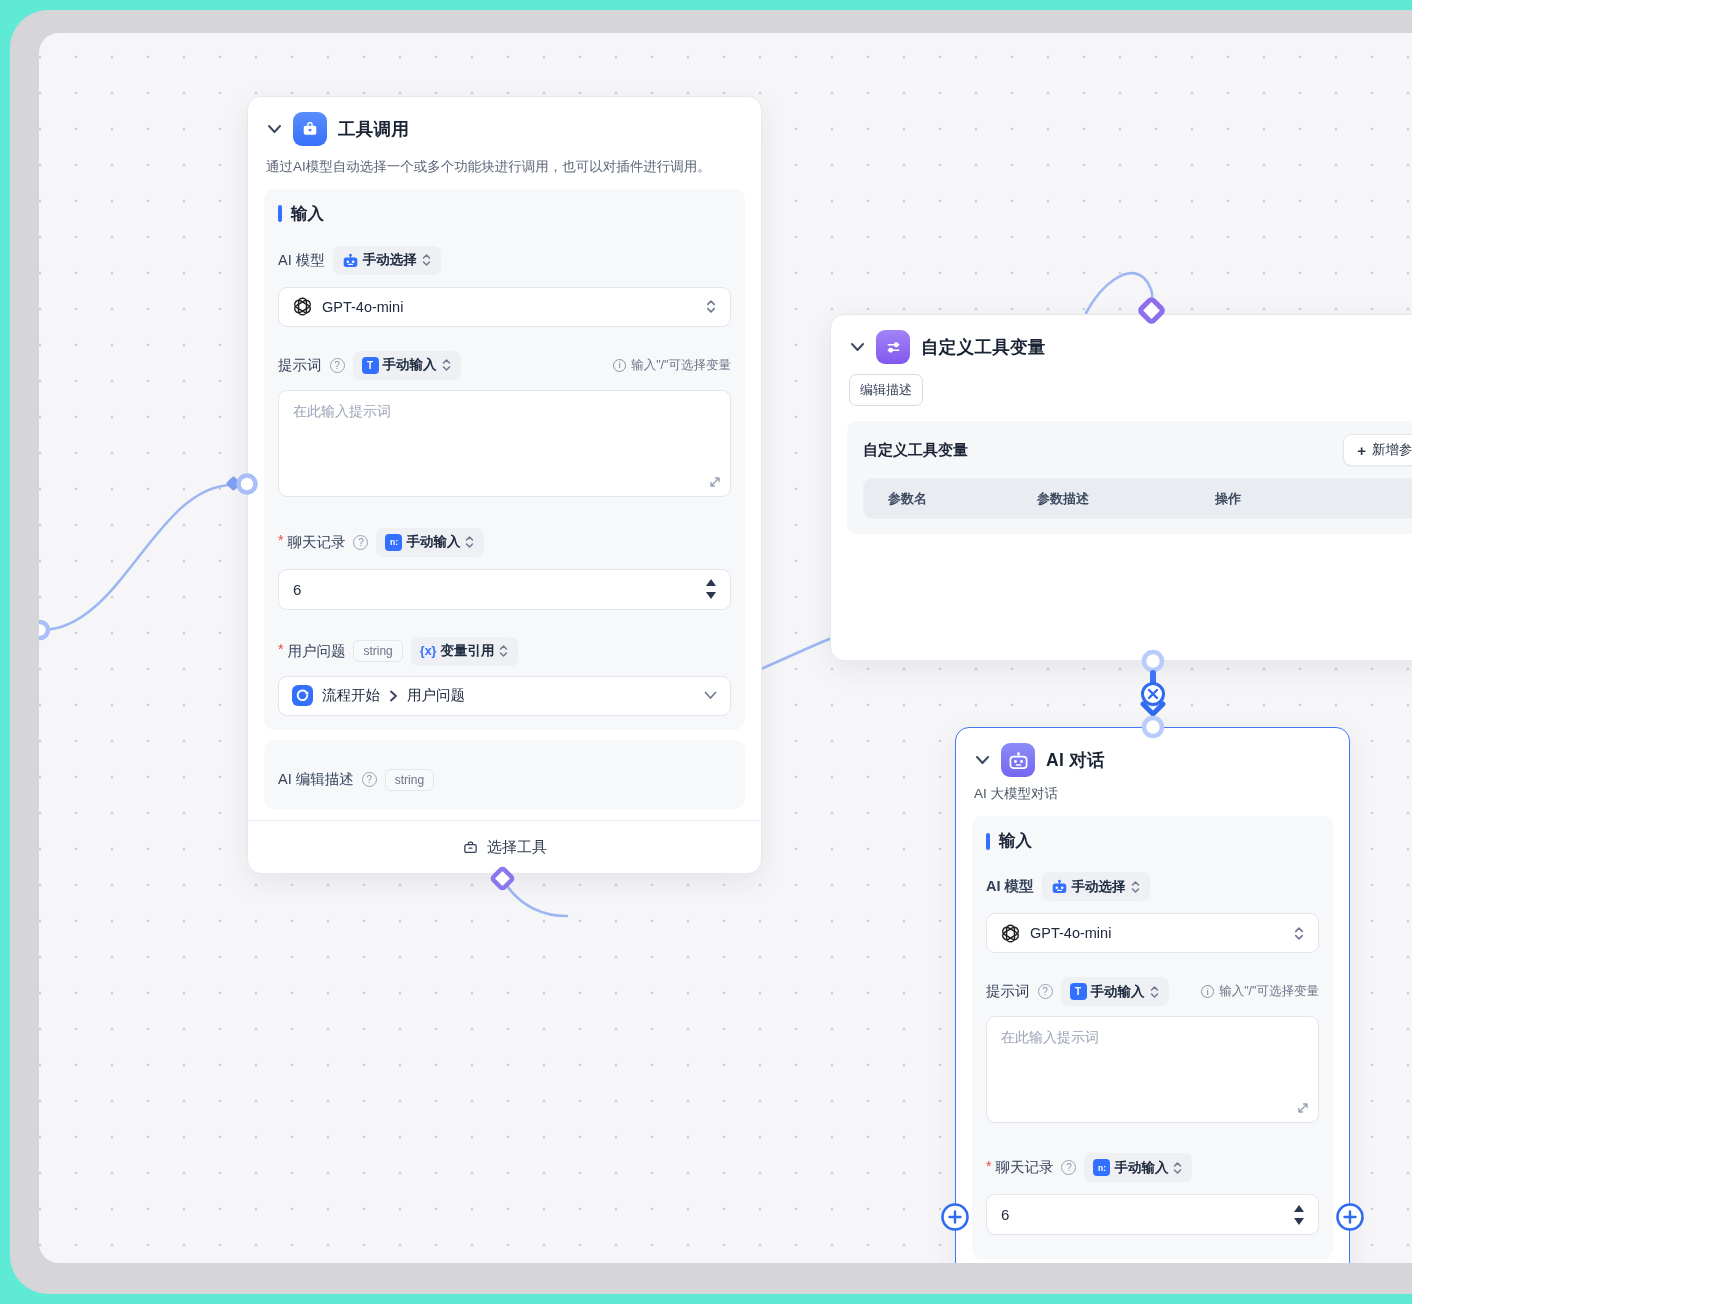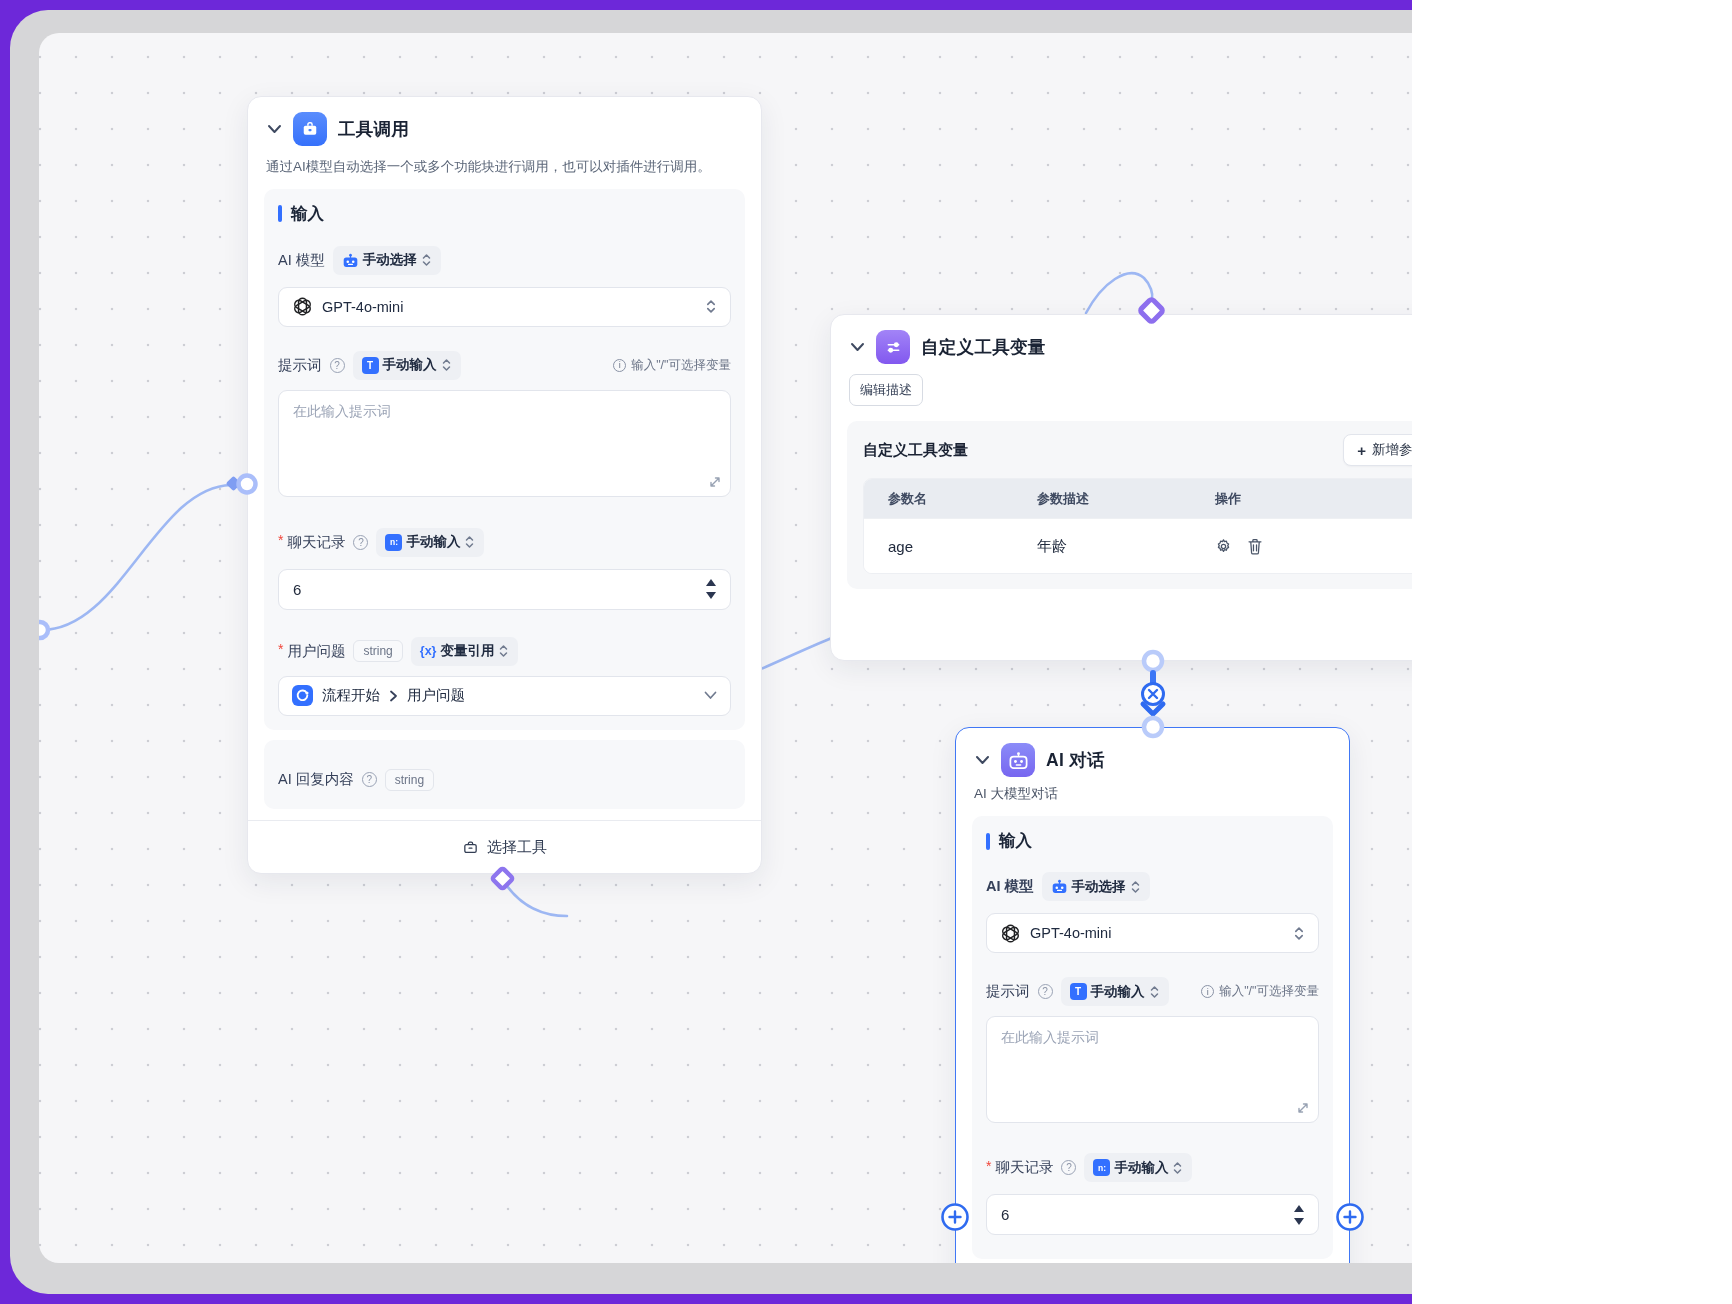--- a/index.html
+++ b/index.html
@@ -1,17 +1,17 @@
 <!DOCTYPE html>
 <html><head>
 <meta charset="utf-8">
 <style>
   * { margin:0; padding:0; box-sizing:border-box; }
   body { font-family:"Liberation Sans", sans-serif; background:#fff; }
-  .stage { position:relative; width:1412px; height:1304px; background:#6d28d9; overflow:hidden; }
+  .stage { position:relative; width:1412px; height:1304px; background:#5eead4; overflow:hidden; }
   .bezel { position:absolute; left:10px; top:10px; width:1712px; height:1284px;
            background:#d6d6d8; border-radius:38px; }
   .canvas { position:absolute; left:39px; top:33px; width:1654px; height:1230px;
             background:#f6f6f8; border-radius:20px; overflow:hidden;
             background-image:radial-gradient(circle, #cdced4 1.4px, transparent 1.6px);
             background-size:36px 36px; background-position:19px 6px; }
   svg.layer { position:absolute; left:0; top:0; pointer-events:none; }
   .under { z-index:1; } .over { z-index:30; }
 
   .node { position:absolute; background:#fff; border:1px solid #e7e8ee; border-radius:14px;
@@ -231,21 +231,21 @@
             </svg>
           <span>用户问题</span>
           <svg class="chev1" style="margin-left:auto;" width="13" height="9" viewBox="0 0 13 9">
               <path d="M1.5 1.5 L6.5 7 L11.5 1.5" fill="none" stroke="#707a8f" stroke-width="1.7" stroke-linecap="round" stroke-linejoin="round"></path>
             </svg>
         </div>
       </div>
 
       <div class="section" style="padding-bottom:18px;">
         <div class="frow" style="margin-top:15px;">
-          <span class="flabel">AI 回复内容</span>
+          <span class="flabel">AI 编辑描述</span>
           <span class="qmark">?</span>
           <span class="tag">string</span>
         </div>
       </div>
 
       <div class="footer">
         <svg width="17" height="17" viewBox="0 0 24 24">
             <path d="M9 8 V6.5 a2 2 0 0 1 2-2 h2 a2 2 0 0 1 2 2 V8" fill="none" stroke="#333e54" stroke-width="1.8"></path>
             <rect x="4" y="8" width="16" height="11" rx="2" fill="none" stroke="#333e54" stroke-width="1.8"></rect>
             <path d="M10 13 h4" stroke="#333e54" stroke-width="1.8" stroke-linecap="round"></path>
@@ -284,37 +284,20 @@
             <span style="font-size:15px; font-weight:700; color:#2a3446;">+</span>
             <span>新增参数</span>
           </span>
         </div>
 
         <div class="ptable">
           <div class="trow thead">
             <span class="c1">参数名</span>
             <span class="c2">参数描述</span>
             <span class="c3">操作</span>
-          </div>
-          <div class="trow">
-            <span class="c1 cellv">age</span>
-            <span class="c2 cellv">年龄</span>
-            <span class="c3 ops">
-              <span class="opbtn">
-                <svg width="17" height="17" viewBox="0 0 20 20">
-                    <path d="M10 2.2 l1.2 2 2.2-.6 .6 2.2 2 1.2-1 2 1 2-2 1.2-.6 2.2-2.2-.6-1.2 2-1.2-2-2.2.6-.6-2.2-2-1.2 1-2-1-2 2-1.2 .6-2.2 2.2.6z" fill="none" stroke="#4a5568" stroke-width="1.5" stroke-linejoin="round"></path>
-                    <circle cx="10" cy="10" r="2.5" fill="none" stroke="#4a5568" stroke-width="1.5"></circle>
-                  </svg>
-              </span>
-              <span class="opbtn">
-                <svg width="16" height="17" viewBox="0 0 18 20">
-                    <path d="M2 4.5 h14 M6.5 4.5 V3 a1 1 0 0 1 1-1 h3 a1 1 0 0 1 1 1 v1.5 M4 4.5 l1 13 a1.5 1.5 0 0 0 1.5 1.3 h5 a1.5 1.5 0 0 0 1.5-1.3 l1-13 M7.2 8 v7 M10.8 8 v7" fill="none" stroke="#4a5568" stroke-width="1.5" stroke-linecap="round"></path>
-                  </svg>
-              </span>
-            </span>
           </div>
         </div>
       </div>
     </div>
 
     <div class="node selected" style="left:916px; top:694px; width:395px; height:600px;">
       <div class="node-head">
         <span class="collapse">
           <svg width="15" height="10" viewBox="0 0 15 10">
               <path d="M2 2 L7.5 8 L13 2" fill="none" stroke="#3f4a61" stroke-width="2" stroke-linecap="round" stroke-linejoin="round"></path>

